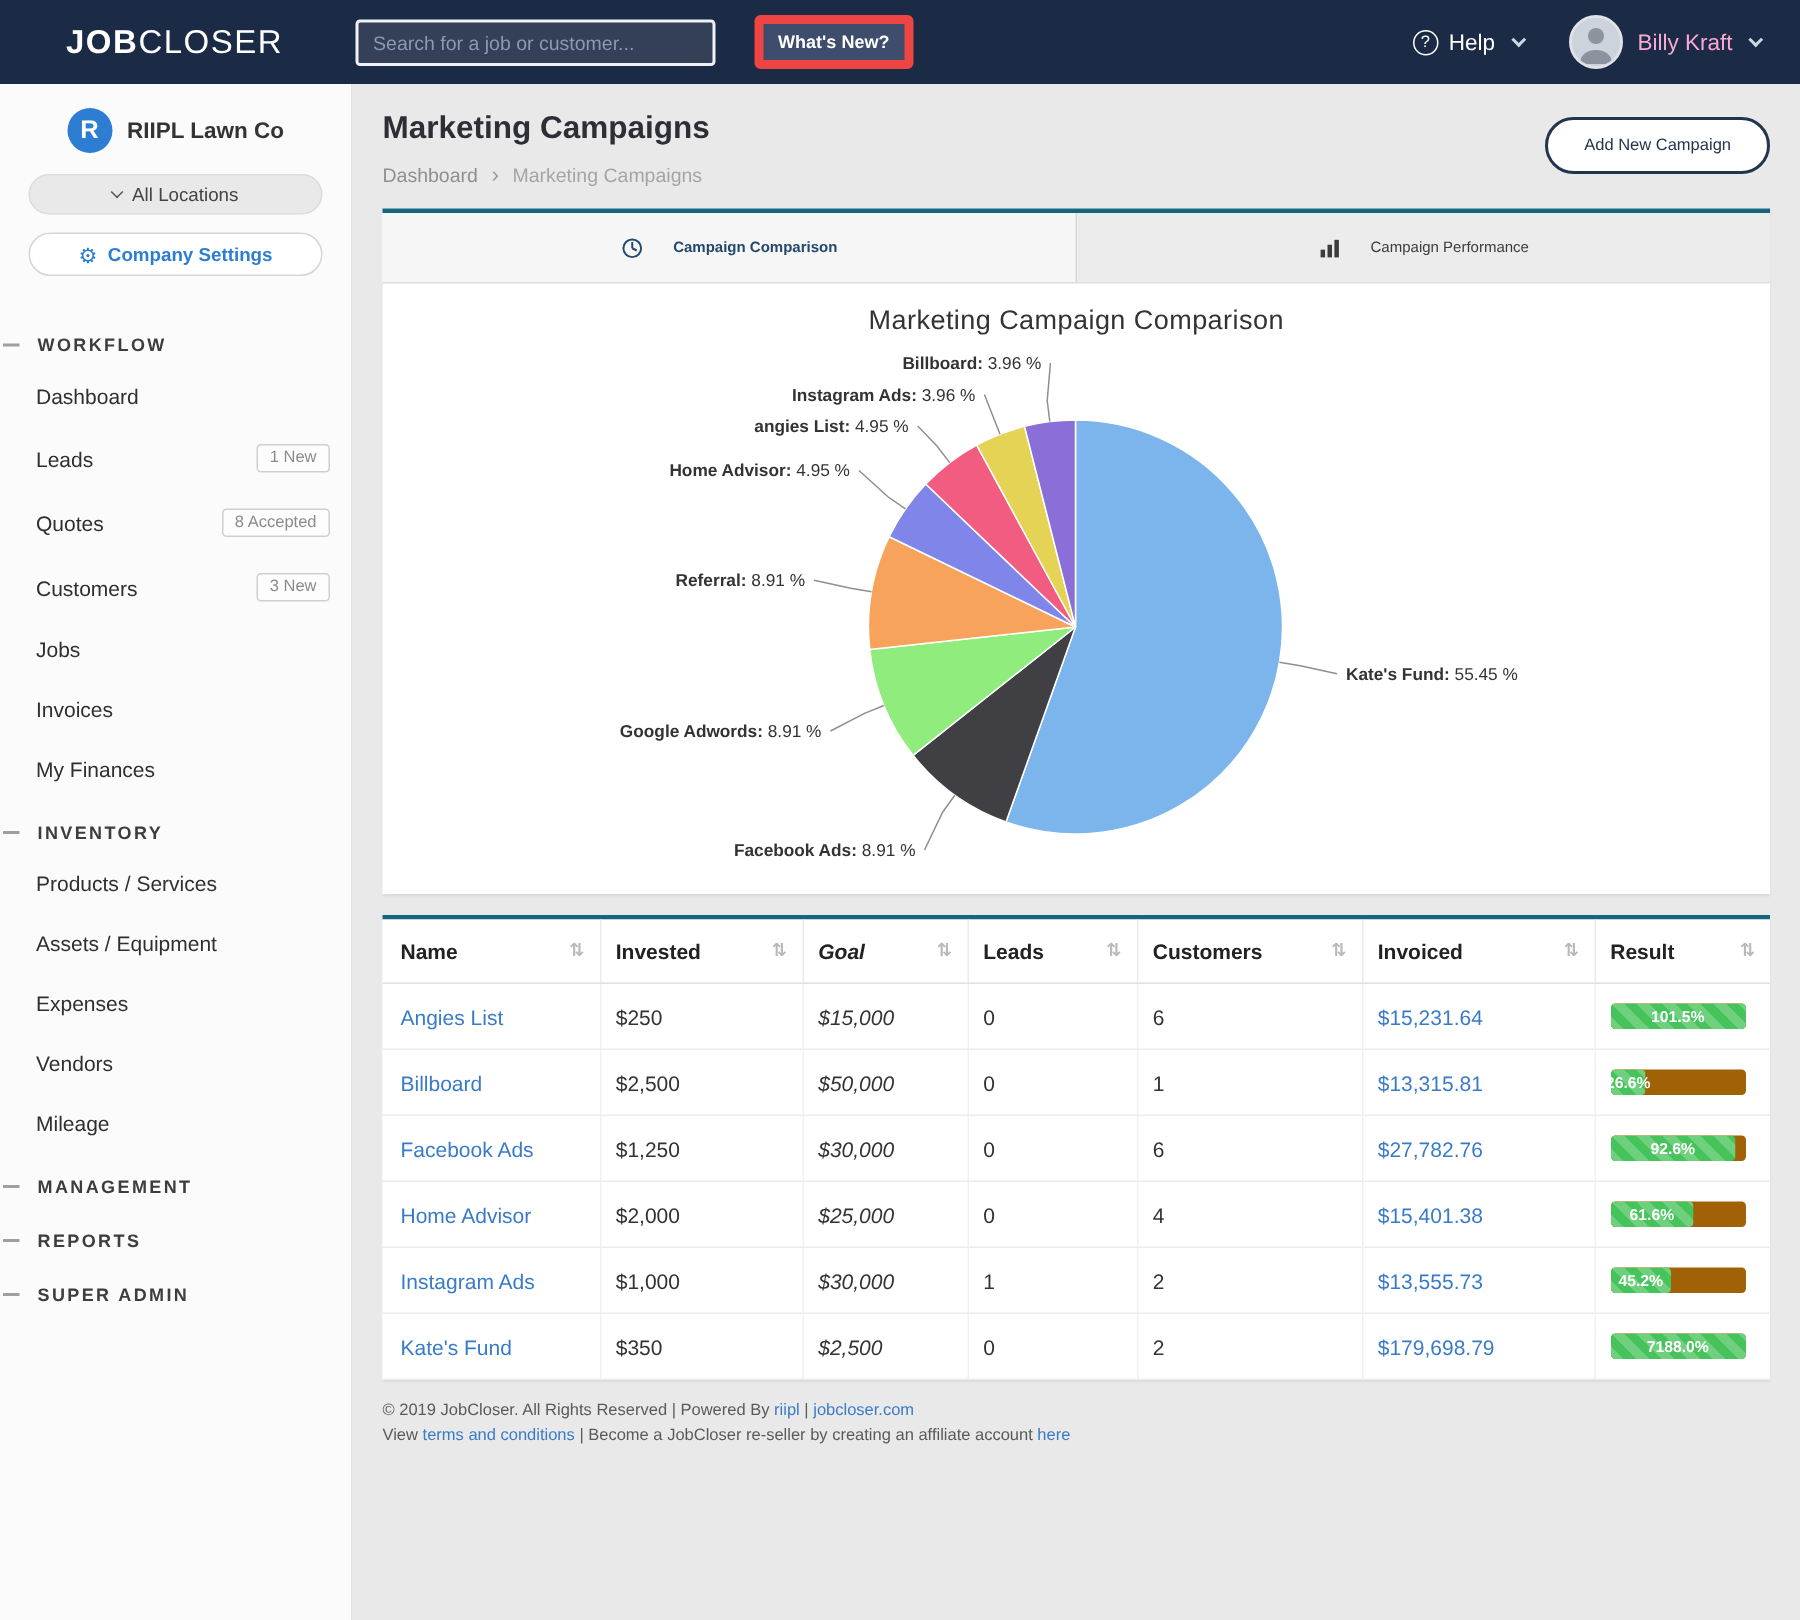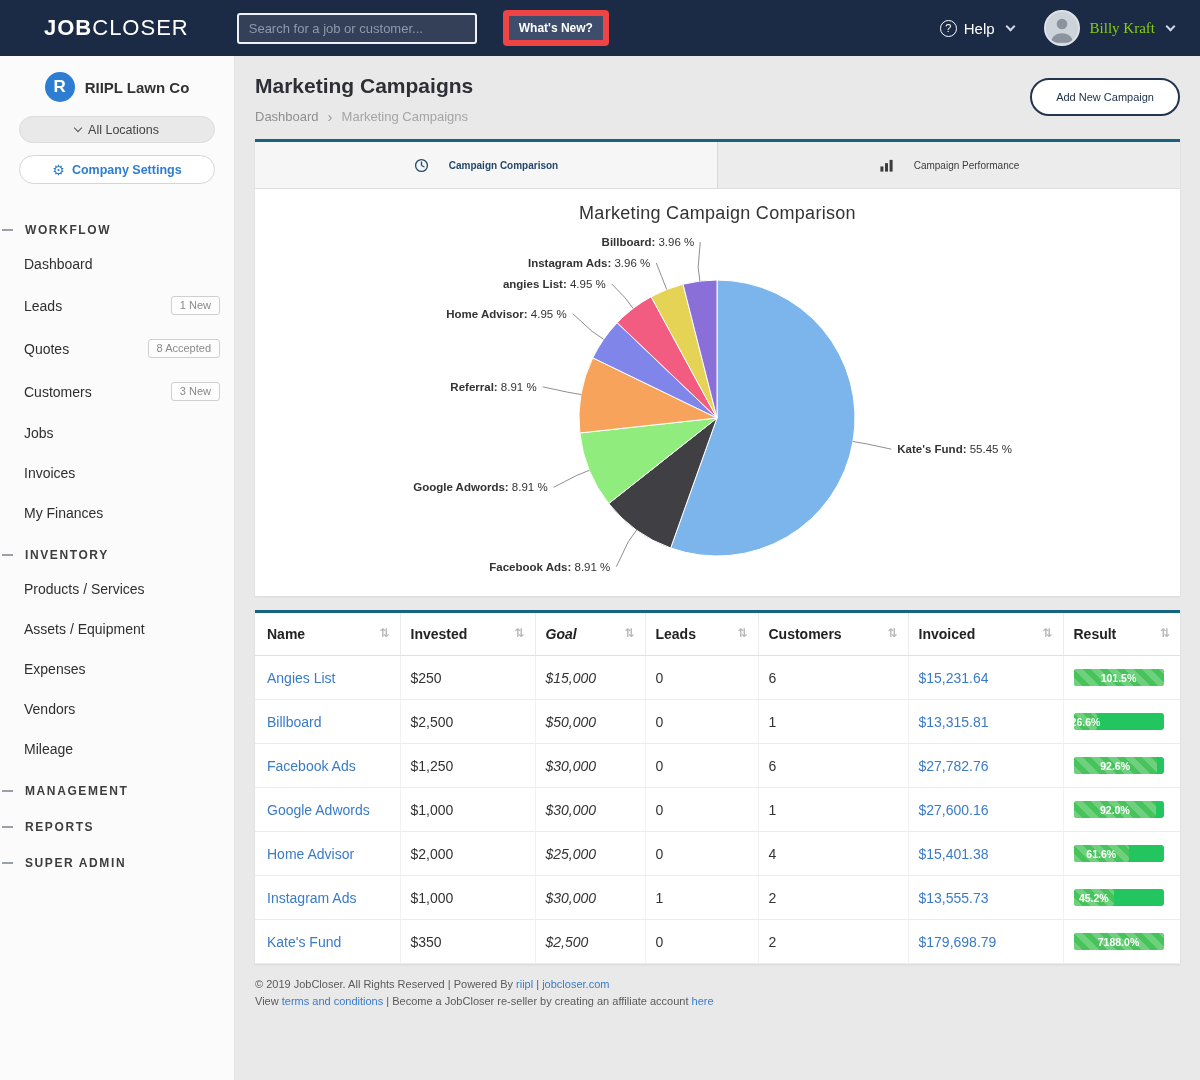--- a/index.html
+++ b/index.html
@@ -37,21 +37,21 @@
   }
   .caret {
     display: inline-block; width: 7px; height: 7px;
     border-right: 2px solid #cfd7e4; border-bottom: 2px solid #cfd7e4;
     transform: rotate(45deg); margin-left: 12px; margin-top: -4px;
   }
   .avatar {
     width: 36px; height: 36px; border-radius: 50%; overflow: hidden; margin-left: 30px;
     border: 2px solid #dfe3e8; background: #cdd3da; flex: none; cursor: pointer;
   }
-  .user-name { color: #84cc16; font-size: 15px; margin-left: 10px; cursor: pointer; font-family: Liberation Serif, serif; }
+  .user-name { color: #f9a8d4; font-size: 15px; margin-left: 10px; cursor: pointer; }
 
   
   .app { display: flex; height: 1024px; }
   .sidebar {
     width: 235px; background: #fbfbfb; border-right: 1px solid #e2e2e2;
     padding-top: 16px; flex: none;
   }
   .main { flex: 1; padding: 18px 20px 0 20px; position: relative; }
 
   
@@ -129,21 +129,21 @@
   td { color: #333; border-bottom: 1px solid #ececec; border-right: 1px solid #f1f1f1; }
   th:last-child, td:last-child { border-right: none; }
   th:nth-child(1), td:nth-child(1) { width: 145px; padding-left: 12px; }
   th:nth-child(2), td:nth-child(2) { width: 135px; }
   th:nth-child(3), td:nth-child(3) { width: 110px; font-style: italic; }
   th:nth-child(4), td:nth-child(4) { width: 113px; }
   th:nth-child(5), td:nth-child(5) { width: 150px; }
   th:nth-child(6), td:nth-child(6) { width: 155px; }
   .sort-icon { float: right; color: #b9b9b9; font-size: 12px; font-family: "DejaVu Sans", sans-serif; }
   a.link { color: #3a7bc8; text-decoration: none; }
-  .bar-track { width: 90px; height: 17px; background: #22c55e; border-radius: 3px; }
+  .bar-track { width: 90px; height: 17px; background: #a16207; border-radius: 3px; }
   .bar-fill {
     height: 100%; border-radius: 3px; background-color: #46c35a;
     background-image: repeating-linear-gradient(45deg, rgba(255,255,255,0.22) 0 6px, transparent 6px 12px);
     display: flex; align-items: center; justify-content: center; min-width: 2px;
   }
   .bar-text { color: #fff; font-size: 10.5px; font-weight: bold; white-space: nowrap; }
 
   
   .footer { margin-top: 12px; font-size: 11px; color: #5a5a5a; line-height: 1.55; }
   .footer a { color: #3a7bc8; text-decoration: none; }
@@ -365,35 +365,20 @@
               <td><a class="link" href="#">$27,782.76</a></td>
               <td>
                 <div class="bar-track">
                   <div class="bar-fill" style="width: 92.6%;">
                     <span class="bar-text">92.6%</span>
                   </div>
                 </div>
               </td>
             </tr>
             <tr>
-              <td><a class="link" href="#">Google Adwords</a></td>
-              <td>$1,000</td>
-              <td>$30,000</td>
-              <td>0</td>
-              <td>1</td>
-              <td><a class="link" href="#">$27,600.16</a></td>
-              <td>
-                <div class="bar-track">
-                  <div class="bar-fill" style="width: 92%;">
-                    <span class="bar-text">92.0%</span>
-                  </div>
-                </div>
-              </td>
-            </tr>
-            <tr>
               <td><a class="link" href="#">Home Advisor</a></td>
               <td>$2,000</td>
               <td>$25,000</td>
               <td>0</td>
               <td>4</td>
               <td><a class="link" href="#">$15,401.38</a></td>
               <td>
                 <div class="bar-track">
                   <div class="bar-fill" style="width: 61.6%;">
                     <span class="bar-text">61.6%</span>

